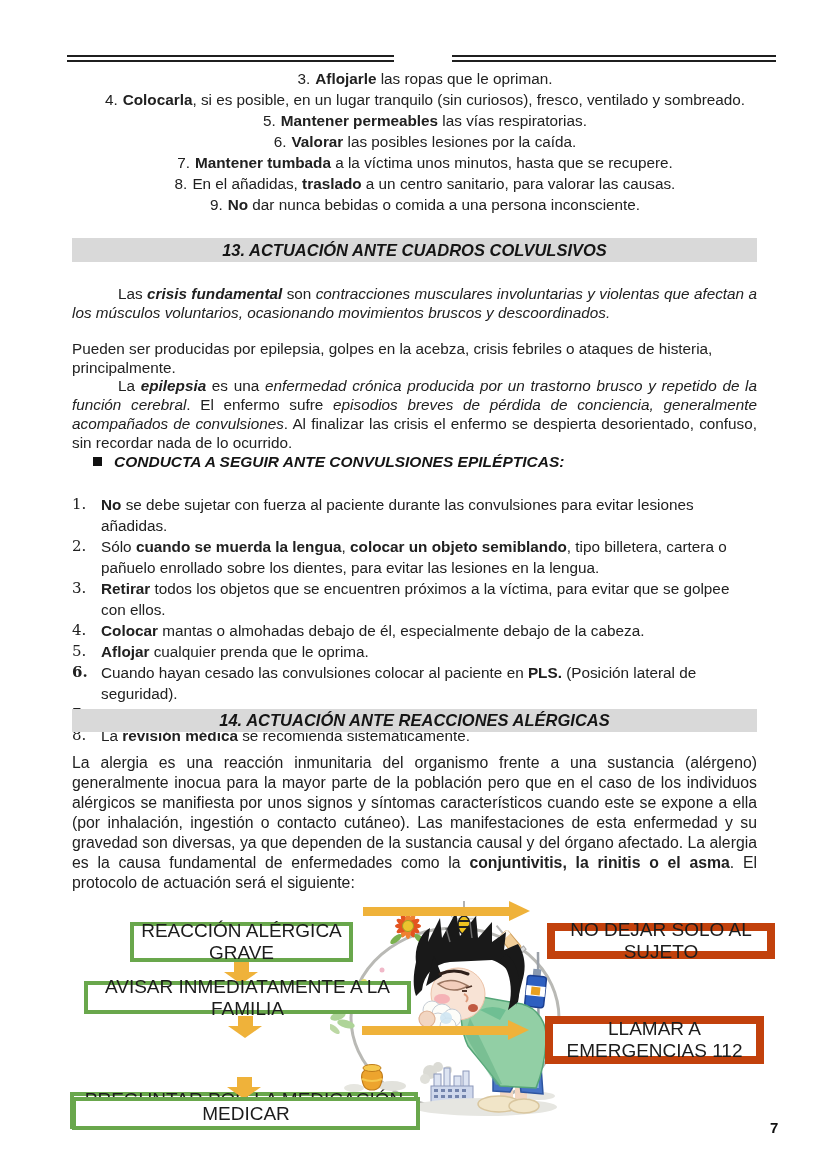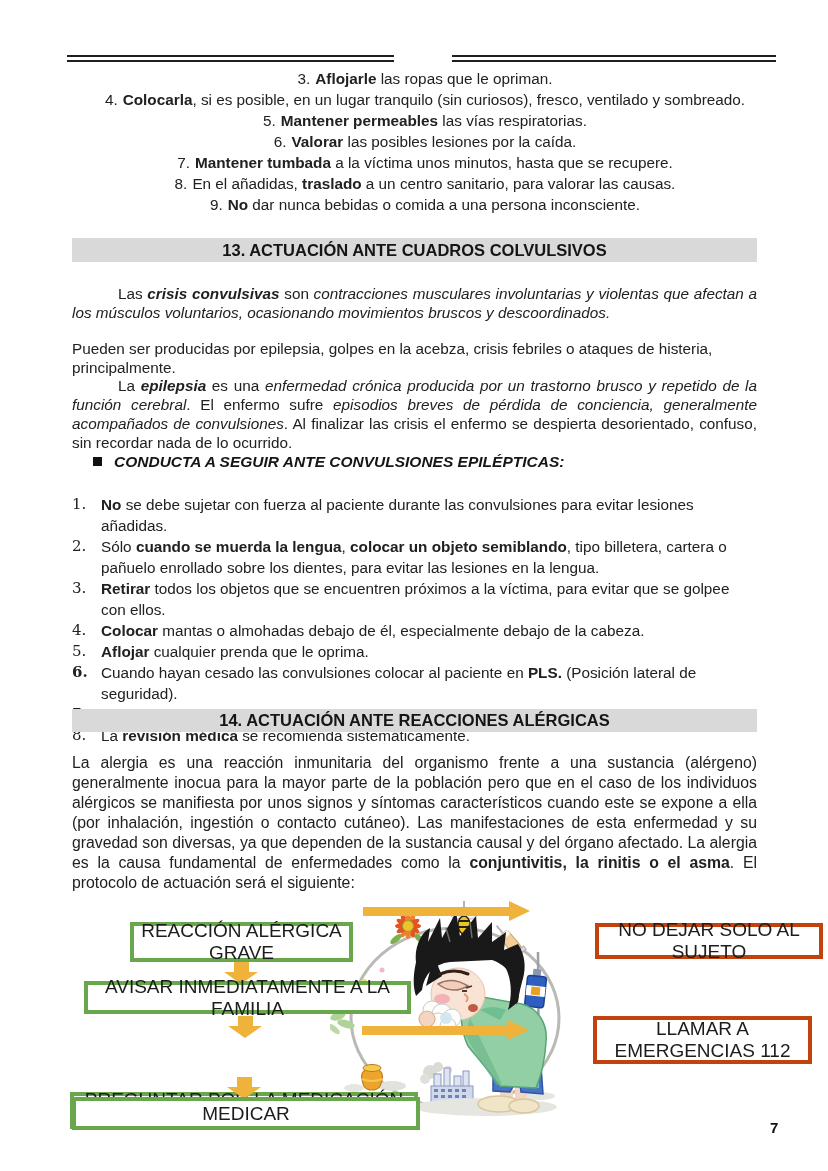--- a/index.html
+++ b/index.html
@@ -24,21 +24,21 @@
   .list-plain{left:95px;top:68px;width:660px;text-align:center;}
   .list-plain .li-num{margin-right:5px;}
   .list-hang{left:72px;top:494px;width:685px;}
   .list-hang .doc-li{padding-left:29px;}
   .list-hang .li-num{position:absolute;left:0;top:0;
     font-family:"DejaVu Serif",serif;font-size:15px;}
   .list-hang .li-num.nb{font-weight:700;}
 
   
   .section-bar{position:absolute;left:72px;width:685px;background:#d9d9d9;
-    text-align:center;font-weight:700;font-size:16.5px;
+    text-align:center;font-weight:700;font-style:italic;font-size:16.5px;
     color:#151515;}
   .bar-13{top:238px;height:24px;line-height:24px;}
   .bar-14{top:709px;height:23px;line-height:23px;}
 
   
   .para{position:absolute;left:72px;width:685px;text-align:justify;
     font-size:15.3px;line-height:19px;}
   .para.indent{text-indent:46px;}
   .p1{top:284px;}
   .p2{top:339px;text-align:left;}
@@ -49,21 +49,21 @@
   .subheading{position:absolute;left:77px;top:453px;width:680px;
     font-weight:700;font-style:italic;font-size:15.5px;color:#151515;margin-left:16px;}
   .sq-bullet{display:inline-block;width:9px;height:9px;background:#111;
     margin-right:12px;vertical-align:1px;}
 
   
   .gbox,.pbox{position:absolute;background:#fff;display:flex;
     align-items:center;justify-content:center;text-align:center;
     font-size:19px;color:#1c1c1c;box-sizing:border-box;}
   .gbox{border:4px solid #69a74c;}
-  .pbox{border:4px solid #c2410c;margin-left:48px;}
+  .pbox{border:8px solid #c2410c;}
   .gb1{left:130px;top:922px;width:223px;height:40px;}
   .gb2{left:84px; top:981px;width:327px;height:33px;}
   .gb3{left:70px; top:1092px;width:348px;height:37px;}
   .gb4{left:72px; top:1097px;width:348px;height:33px;}
   .pb1{left:547px;top:923px;width:228px;height:36px;}
   .pb2{left:545px;top:1016px;width:219px;height:48px;}
 
   .varrow{position:absolute;width:34px;}
   .varrow .vshaft{width:15px;height:10px;background:#efb23a;margin:0 auto;}
   .varrow .vhead{width:0;height:0;margin:0 auto;
@@ -101,21 +101,21 @@
       <div class="doc-li"><span class="li-num">4.</span><span class="li-body"><span class="b">Colocarla</span><span>, si es posible, en un lugar tranquilo (sin curiosos), fresco, ventilado y sombreado.</span></span></div>
       <div class="doc-li"><span class="li-num">5.</span><span class="li-body"><span class="b">Mantener permeables</span><span> las vías respiratorias.</span></span></div>
       <div class="doc-li"><span class="li-num">6.</span><span class="li-body"><span class="b">Valorar</span><span> las posibles lesiones por la caída.</span></span></div>
       <div class="doc-li"><span class="li-num">7.</span><span class="li-body"><span class="b">Mantener tumbada</span><span> a la víctima unos minutos, hasta que se recupere.</span></span></div>
       <div class="doc-li"><span class="li-num">8.</span><span class="li-body"><span>En el añadidas, </span><span class="b">traslado</span><span> a un centro sanitario, para valorar las causas.</span></span></div>
       <div class="doc-li"><span class="li-num">9.</span><span class="li-body"><span class="b">No</span><span> dar nunca bebidas o comida a una persona inconsciente.</span></span></div>
     </div>
 
   <div class="section-bar bar-13">13. ACTUACIÓN ANTE CUADROS COLVULSIVOS</div>
 
-  <div class="para indent p1"><span>Las </span><span class="b i">crisis convulsivas</span><span> son </span><span class="i">contracciones musculares involuntarias y violentas que afectan a los músculos voluntarios, ocasionando movimientos bruscos y descoordinados.</span></div>
+  <div class="para indent p1"><span>Las </span><span class="b i">crisis fundamental</span><span> son </span><span class="i">contracciones musculares involuntarias y violentas que afectan a los músculos voluntarios, ocasionando movimientos bruscos y descoordinados.</span></div>
   <div class="para p2"><span>Pueden ser producidas por epilepsia, golpes en la acebza, crisis febriles o ataques de histeria, principalmente.</span></div>
   <div class="para indent p3"><span>La </span><span class="b i">epilepsia</span><span> es una </span><span class="i">enfermedad crónica producida por un trastorno brusco y repetido de la función cerebral</span><span>. El enfermo sufre </span><span class="i">episodios breves de pérdida de conciencia, generalmente acompañados de convulsiones</span><span>. Al finalizar las crisis el enfermo se despierta desorientado, confuso, sin recordar nada de lo ocurrido.</span></div>
 
   <div class="subheading">
     <span class="sq-bullet"></span><span>CONDUCTA A SEGUIR ANTE CONVULSIONES EPILÉPTICAS:</span>
   </div>
 
   <div class="doc-list list-hang">
       <div class="doc-li"><span class="li-num">1.</span><span class="li-body"><span class="b">No</span><span> se debe sujetar con fuerza al paciente durante las convulsiones para evitar lesiones añadidas.</span></span></div>
       <div class="doc-li"><span class="li-num">2.</span><span class="li-body"><span>Sólo </span><span class="b">cuando se muerda la lengua</span><span>, </span><span class="b">colocar un objeto semiblando</span><span>, tipo billetera, cartera o pañuelo enrollado sobre los dientes, para evitar las lesiones en la lengua.</span></span></div>

